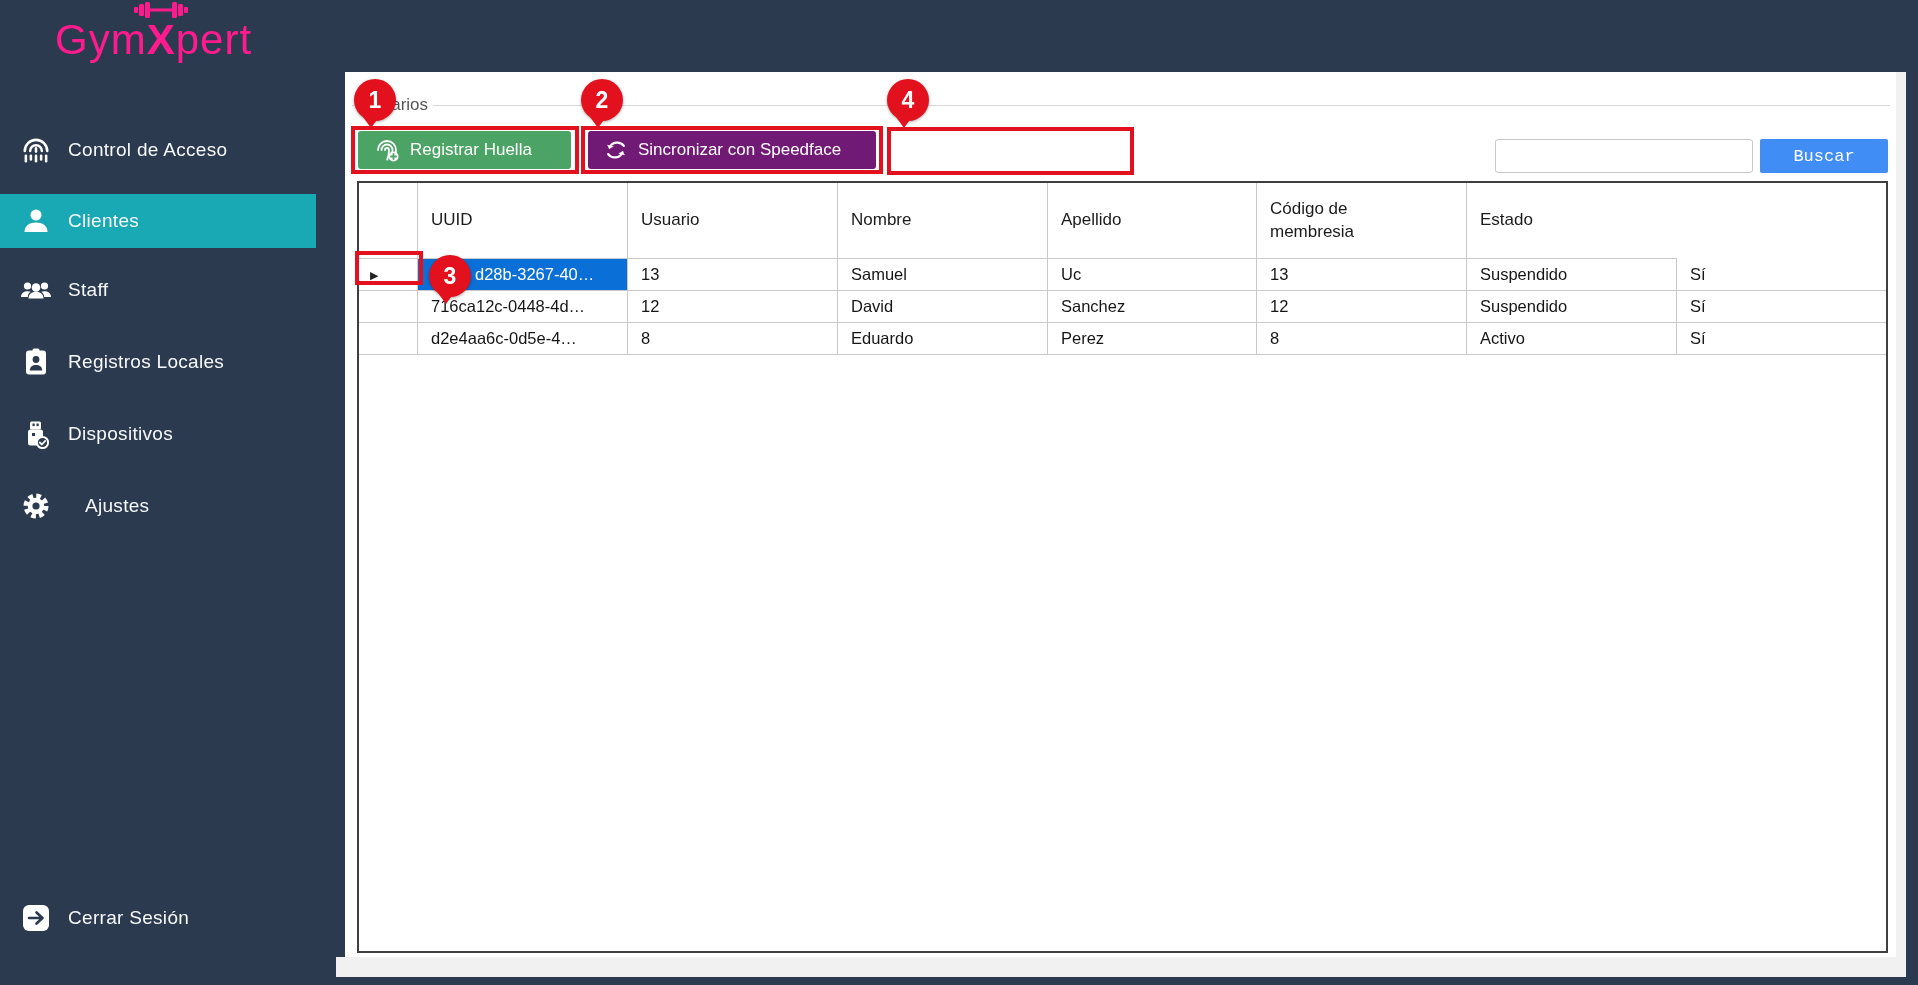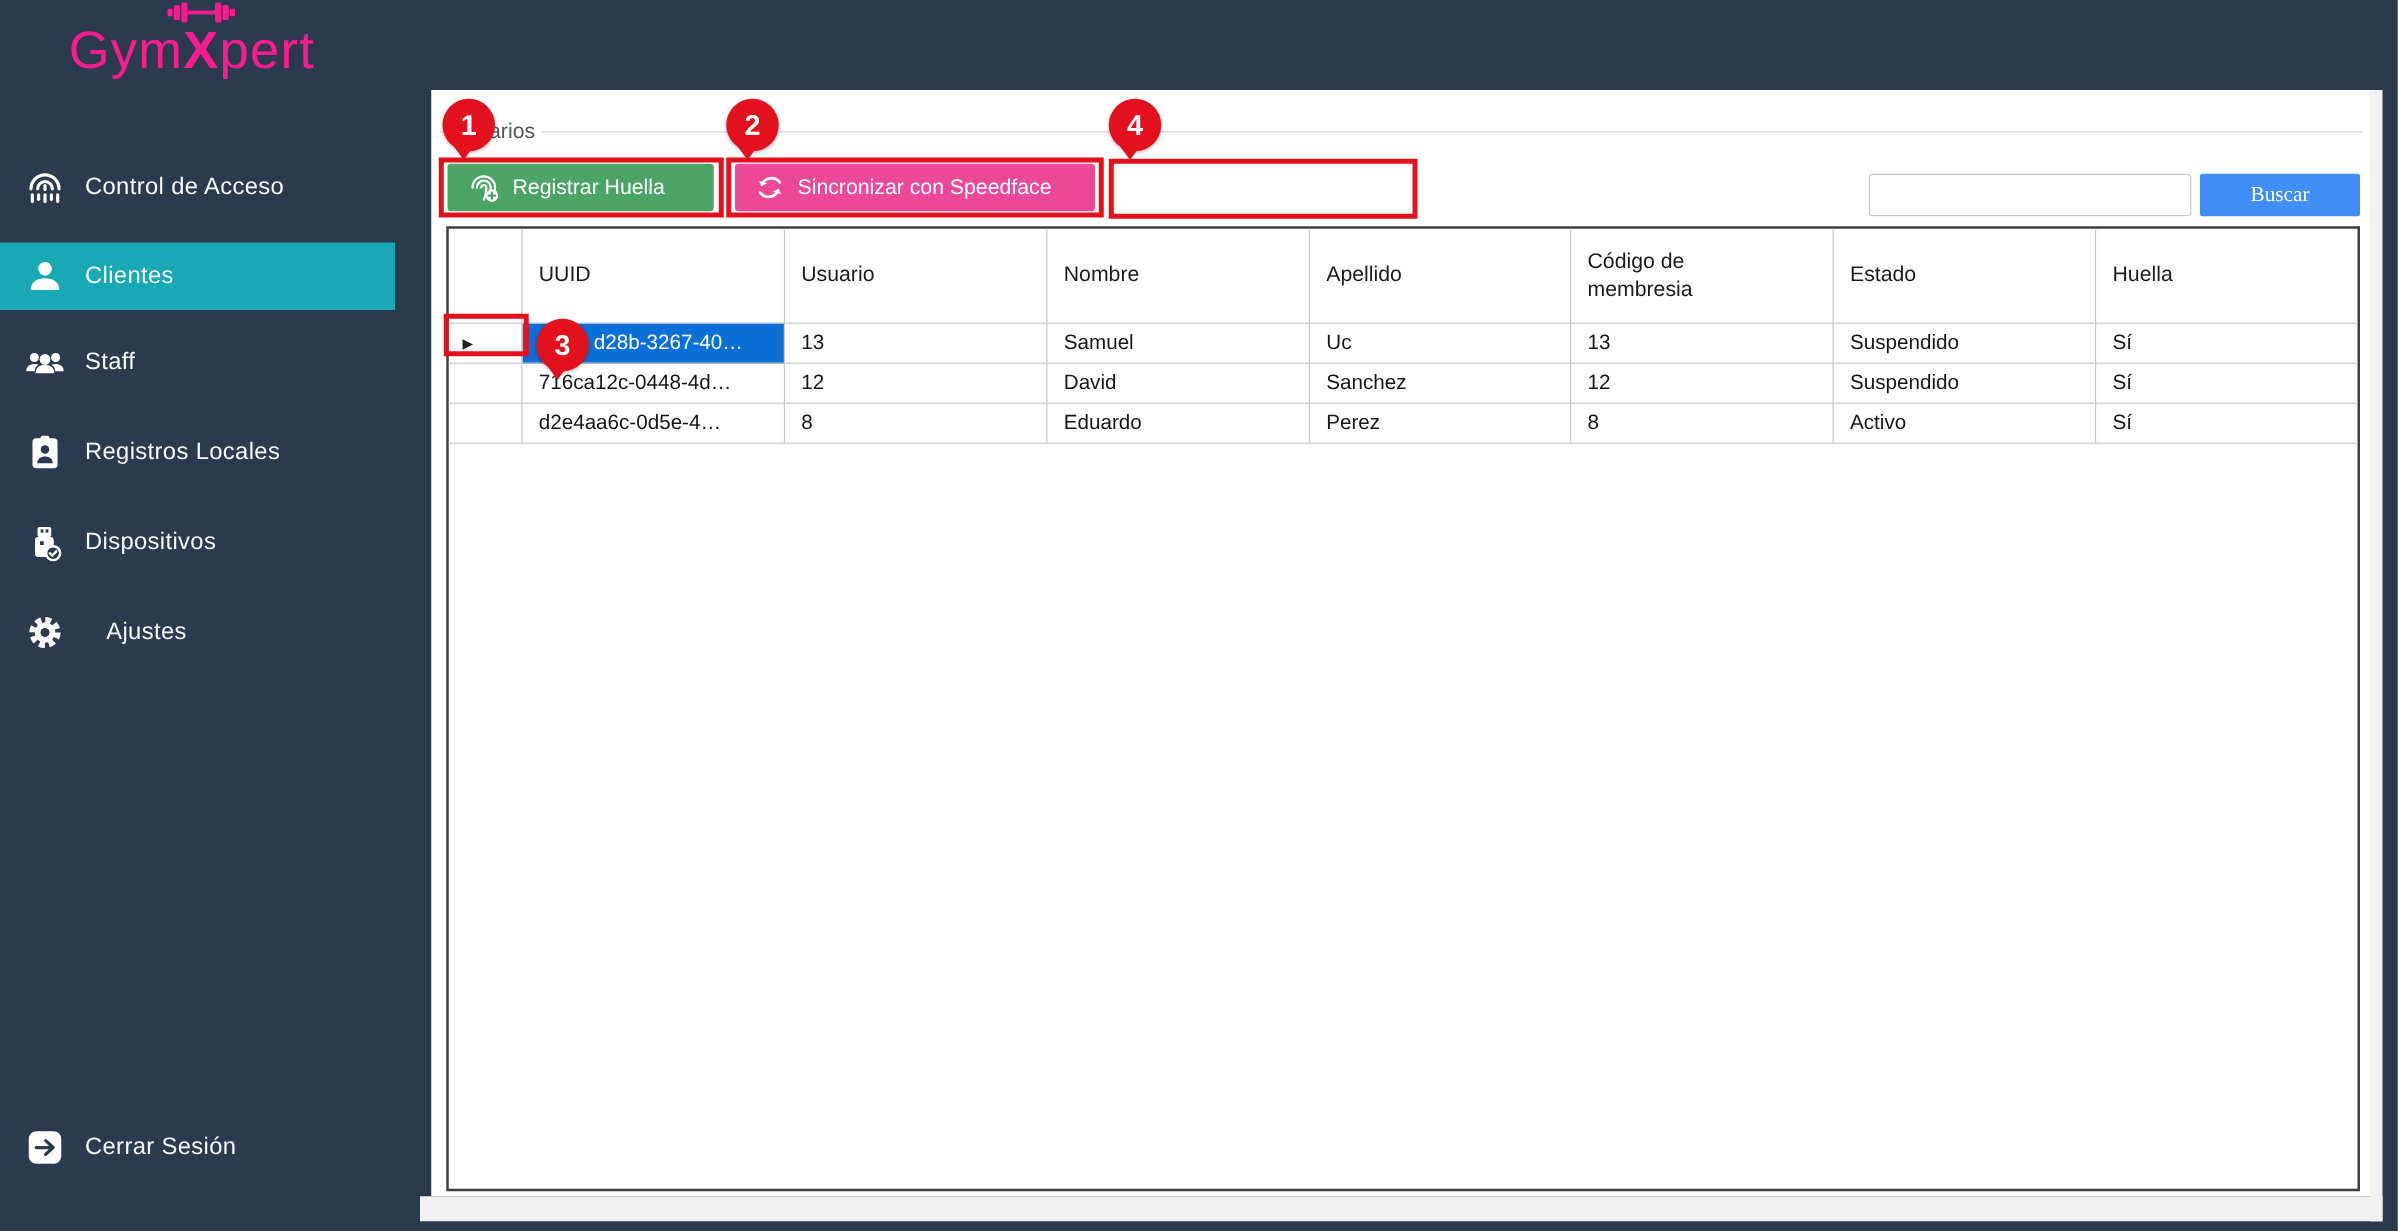--- a/index.html
+++ b/index.html
@@ -27,27 +27,27 @@
   .frame-right { position:absolute; left:1896px; top:72px; width:10px; height:905px; background:#f1f1f1; }
   .frame-bottom { position:absolute; left:336px; top:957px; width:1570px; height:20px; background:#f1f1f1; }
 
   .group-line { position:absolute; left:352px; top:105px; width:1538px; height:1px; background:#d8d8d8; }
   .group-label { position:absolute; left:356px; top:95px; background:#fff; padding:0 5px; color:#555; font-size:17px; }
 
   
   .tbtn { position:absolute; height:38px; border:none; border-radius:3px; color:#fff; font-size:17px; font-weight:500;
           font-family:"Liberation Sans",sans-serif; display:flex; align-items:center; gap:10px; padding:0 16px; cursor:pointer;text-align:right; }
   .btn-register { left:358px; top:131px; width:213px; background:#4ba465; }
-  .btn-sync     { left:588px; top:131px; width:288px; background:#ec4899; }
+  .btn-sync     { left:588px; top:131px; width:288px; background:#701a75; }
   .btn-export   { left:894px; top:132px; width:225px; background:#10b2bd; }
 
   .search-input { position:absolute; left:1495px; top:139px; width:258px; height:34px; border:1px solid #c9c9c9;
                   border-radius:3px; font-size:16px; padding:0 8px; font-family:"Liberation Sans",sans-serif; }
   .btn-search { position:absolute; left:1760px; top:139px; width:128px; height:34px; background:#3f8df5; color:#fff;
-                border:none; border-radius:2px; font-size:17px; font-family:Liberation Serif, serif; cursor:pointer; }
+                border:none; border-radius:2px; font-size:17px; font-family:Liberation Mono, monospace; cursor:pointer; }
 
   
   .grid { position:absolute; left:357px; top:181px; width:1531px; height:772px; border:2px solid #3f3f3f; background:#fff; }
   .grow { display:grid; grid-template-columns:59px 210px 210px 210px 209px 210px 210px 1fr; }
   .ghead { height:76px; }
   .ghead .cell { font-size:17px; color:#1b1b1b; white-space:pre-line; line-height:1.35; }
   .gdata { height:32px; }
   .cell { display:flex; align-items:center; padding-left:13px; border-right:1px solid #c9c9c9; border-bottom:1px solid #c9c9c9;
           font-size:16.5px; color:#161616; overflow:hidden; white-space:nowrap; }
   .cell:last-child { border-right:none; }
@@ -216,21 +216,20 @@
   <div class="grid">
     <div class="grow ghead">
       <div class="cell gutter"></div>
       <div class="cell">UUID</div>
       <div class="cell">Usuario</div>
       <div class="cell">Nombre</div>
       <div class="cell">Apellido</div>
       <div class="cell">Código de
 membresia</div>
       <div class="cell">Estado</div>
-      <div class="cell">Huella</div>
     </div>
 
     <div class="grow gdata">
       <div class="cell gutter has-arrow"></div>
       <div class="cell sel">d28b-3267-40…</div>
       <div class="cell">13</div>
       <div class="cell">Samuel</div>
       <div class="cell">Uc</div>
       <div class="cell">13</div>
       <div class="cell">Suspendido</div>

